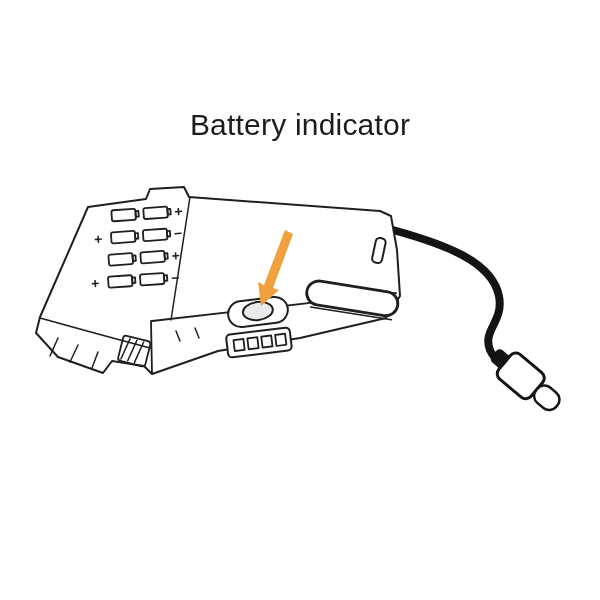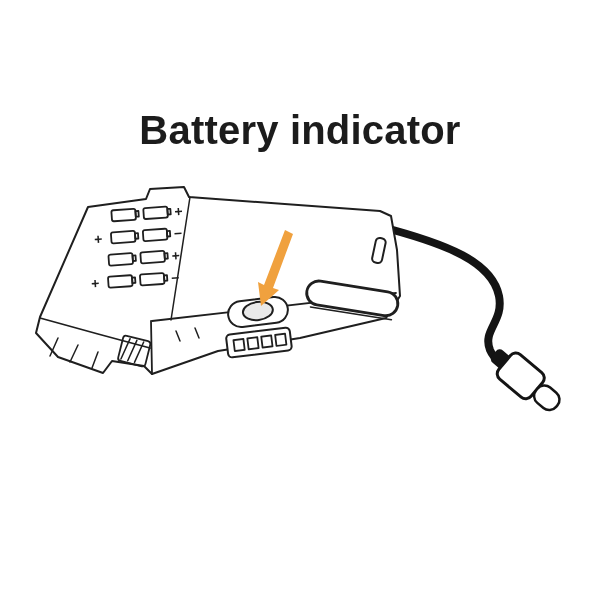--- a/index.html
+++ b/index.html
@@ -1,19 +1,19 @@
 <!DOCTYPE html>
 <html><head>
 <meta charset="utf-8">
 <style>
   html,body{margin:0;padding:0;background:#ffffff;}
   .canvas{position:relative;width:600px;height:600px;background:#ffffff;overflow:hidden;
           font-family:"Liberation Sans",sans-serif;}
   .page-title{position:absolute;top:108px;left:0;width:100%;margin:0;text-align:center;
-              font-family:"Liberation Sans",sans-serif;font-weight:700;font-size:40px;
+              font-family:"Liberation Sans",sans-serif;font-weight:400;font-size:30px;
               color:#1c1c1c;letter-spacing:.2px;}
   svg.illus{position:absolute;left:0;top:0;}
   .ln{fill:#ffffff;stroke:#1f1f1f;stroke-width:2;stroke-linejoin:round;stroke-linecap:round;}
   .ln-open{fill:none;stroke:#1f1f1f;stroke-width:1.8;stroke-linejoin:round;stroke-linecap:round;}
   .ln-thin{fill:none;stroke:#1f1f1f;stroke-width:1.5;stroke-linecap:round;}
   .ln-bold{fill:#ffffff;stroke:#1f1f1f;stroke-width:2.8;stroke-linejoin:round;}
   .sign{font-family:"Liberation Sans",sans-serif;font-size:14px;font-weight:700;fill:#1f1f1f;}
 </style>
 </head>
 <body>

